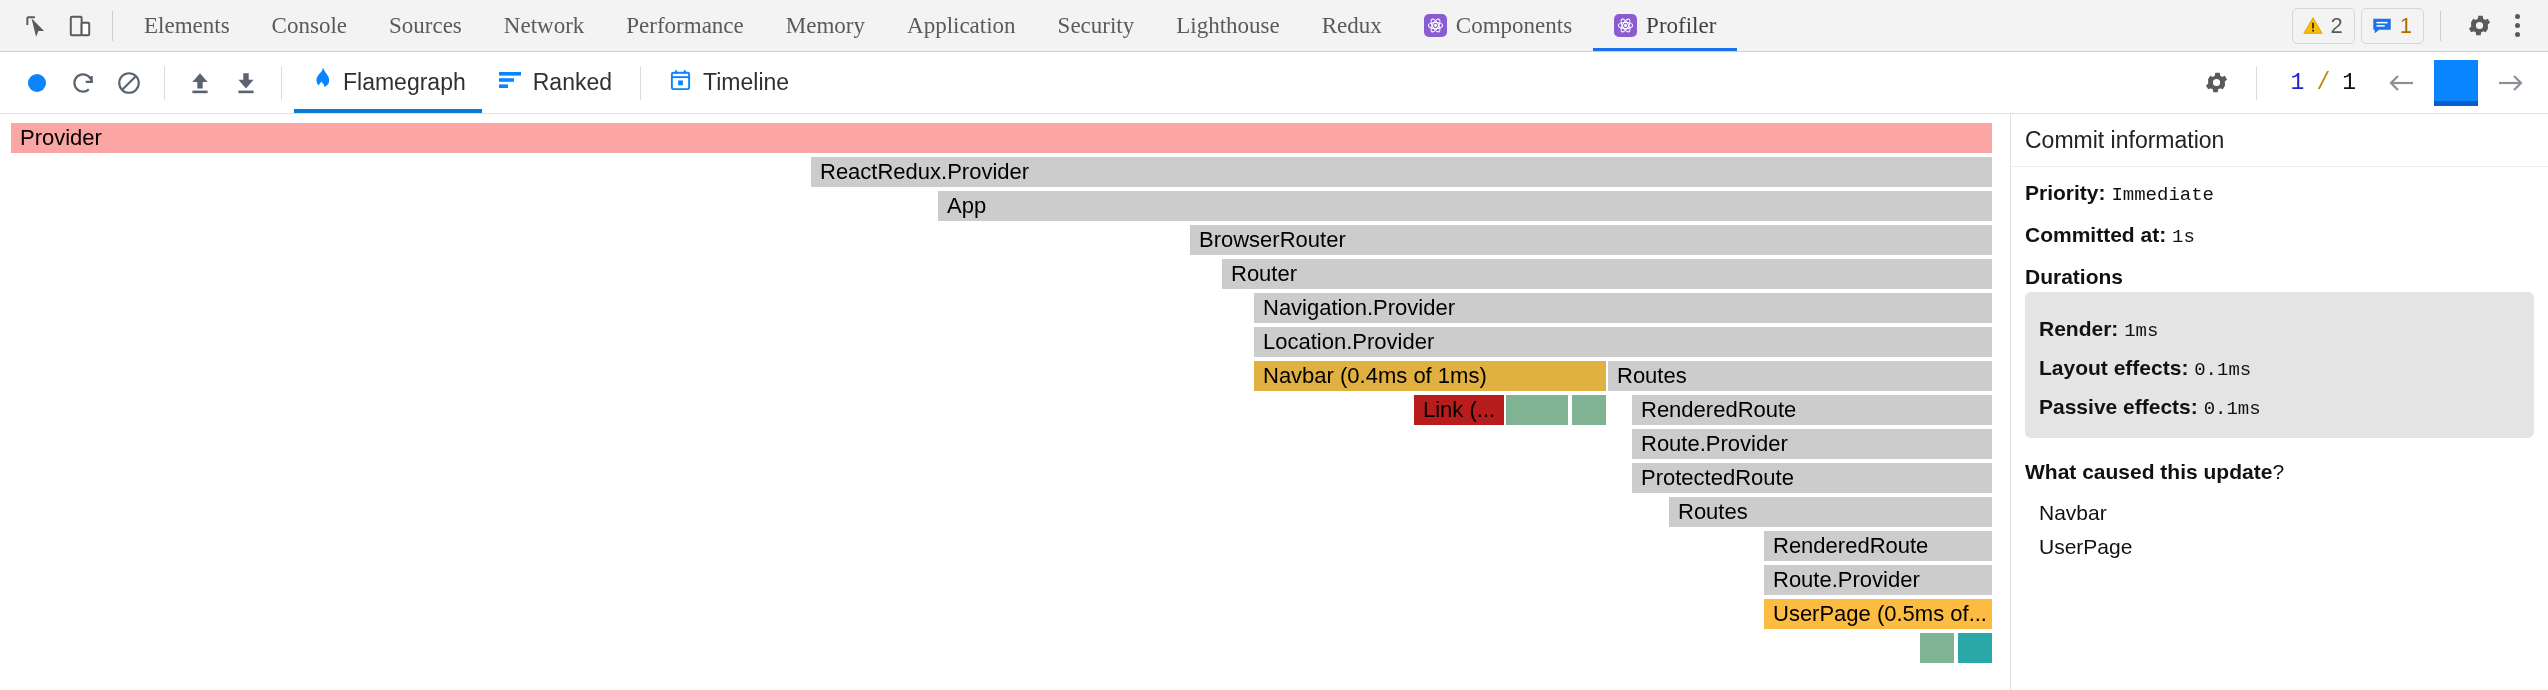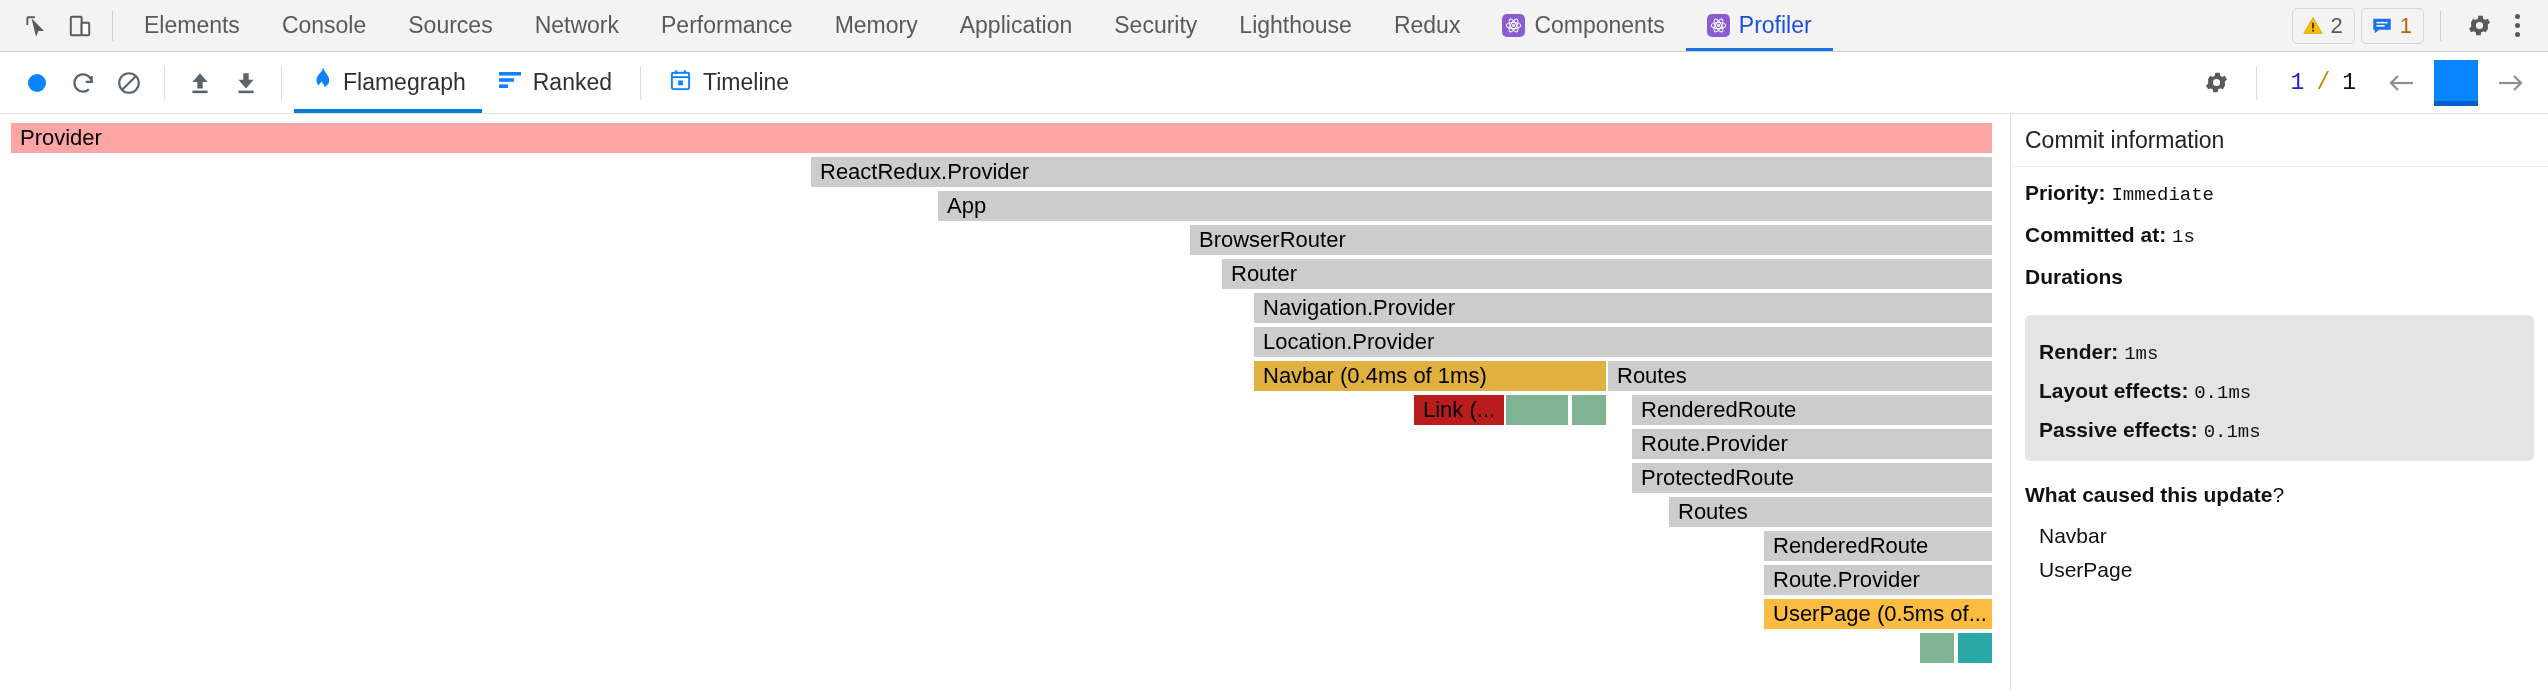--- a/index.html
+++ b/index.html
@@ -22,31 +22,31 @@
   .dt-icon-btn {
     width: 44px; height: 44px;
     display: flex; align-items: center; justify-content: center;
     cursor: pointer;
   }
   .dt-sep {
     width: 1px; height: 30px;
     background: #cdcdcd;
     margin: 0 10px;
   }
-  .dt-tabs { display: flex; align-items: center; height: 100%; }
+  .dt-tabs { display: flex; align-items: center; height: 100%; font-family: Liberation Serif, serif; }
   .dt-tab {
     padding: 0 21px;
     height: 100%;
     display: flex; align-items: center; gap: 9px;
     font-size: 23px;
     color: #5a5a5a;
     cursor: pointer;
     white-space: nowrap;
   }
-  .dt-tab.active { color: #1d4ed8; box-shadow: inset 0 -3px 0 #1a73e8; }
+  .dt-tab.active { color: #404040; box-shadow: inset 0 -3px 0 #1a73e8; }
   .react-badge {
     width: 23px; height: 23px;
     background: #8a5cd1;
     border-radius: 5px;
     display: flex; align-items: center; justify-content: center;
     flex: 0 0 auto;
   }
   .dt-right { margin-left: auto; display: flex; align-items: center; gap: 6px; padding-right: 6px;}
   .counter-chip {
     display: flex; align-items: center; gap: 7px;
@@ -164,21 +164,21 @@
   .sb-line {
     font-size: 21px;
     color: #111;
     margin-bottom: 17px;
     white-space: nowrap;
   }
   .sb-line b { font-weight: bold; }
   .mono { font-family: "Liberation Mono", monospace; font-size: 19px; }
   .sb-section-title {
     font-size: 21px; font-weight: bold; color: #111;
-    margin-bottom: 26px;
+    margin-bottom: 3px;
   }
   .durations-box {
     background: #e4e4e4;
     border-radius: 6px;
     padding: 25px 14px 4px 14px;
     margin-bottom: 22px;
   }
   .durations-box .sb-line { margin-bottom: 14px; }
   .sb-question { font-size: 21px; color:#111; margin: 4px 0 12px 0; font-weight: bold;}
   .sb-question span.q { font-weight: normal; }

